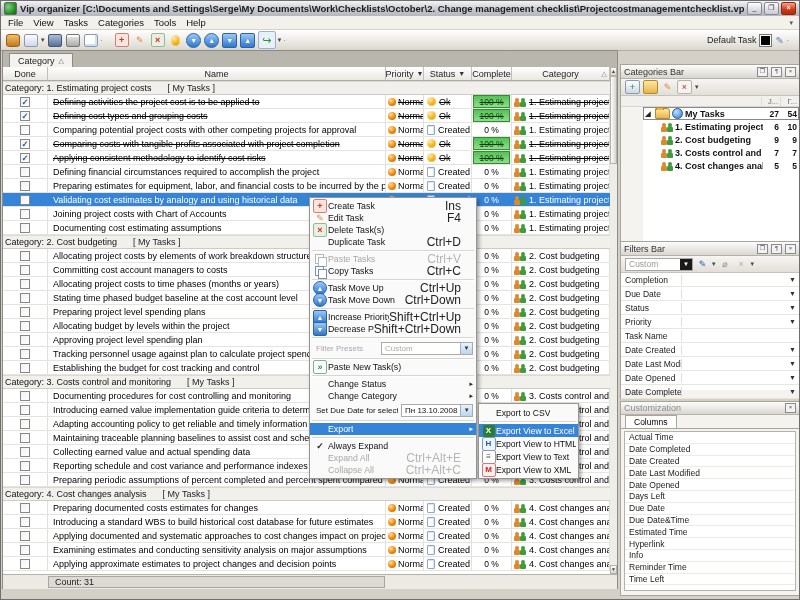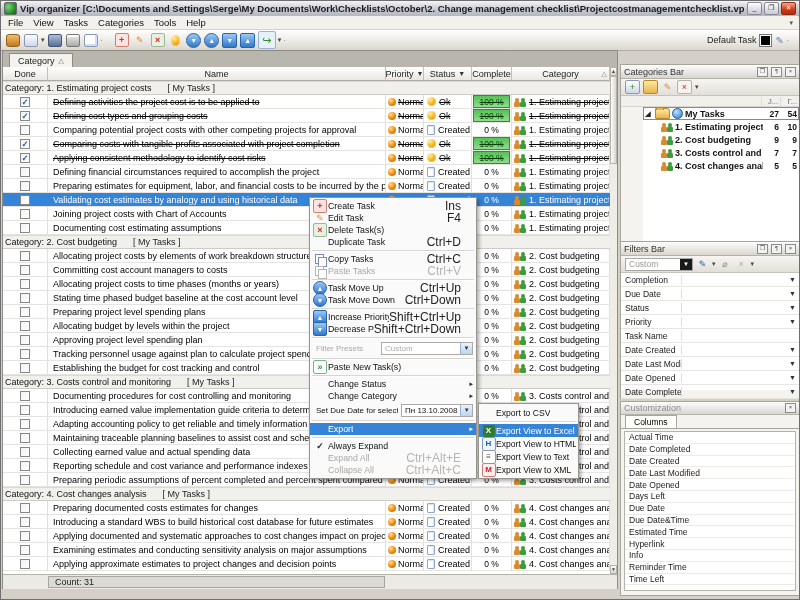--- a/index.html
+++ b/index.html
@@ -1339,35 +1339,35 @@
         <span class="mlabel">Delete Task(s)</span>
         <span class="spacer"></span>
       </div>
       <div class="mrow">
         <span class="gut"></span>
         <span class="mlabel">Duplicate Task</span>
         <span class="spacer"></span>
         <span class="msc">Ctrl+D</span>
       </div>
       <div class="msep"></div>
-      <div class="mrow">
-        <span class="gut">
-          <span class="mic ic-copy"></span>
-        </span>
-        <span class="mlabel">Copy Tasks</span>
-        <span class="spacer"></span>
-        <span class="msc">Ctrl+C</span>
-      </div>
       <div class="mrow dis">
         <span class="gut">
           <span class="mic ic-paste"></span>
         </span>
         <span class="mlabel">Paste Tasks</span>
         <span class="spacer"></span>
         <span class="msc">Ctrl+V</span>
+      </div>
+      <div class="mrow">
+        <span class="gut">
+          <span class="mic ic-copy"></span>
+        </span>
+        <span class="mlabel">Copy Tasks</span>
+        <span class="spacer"></span>
+        <span class="msc">Ctrl+C</span>
       </div>
       <div class="msep"></div>
       <div class="mrow">
         <span class="gut">
           <span class="mic ic-mu">▲</span>
         </span>
         <span class="mlabel">Task Move Up</span>
         <span class="spacer"></span>
         <span class="msc">Ctrl+Up</span>
       </div>

